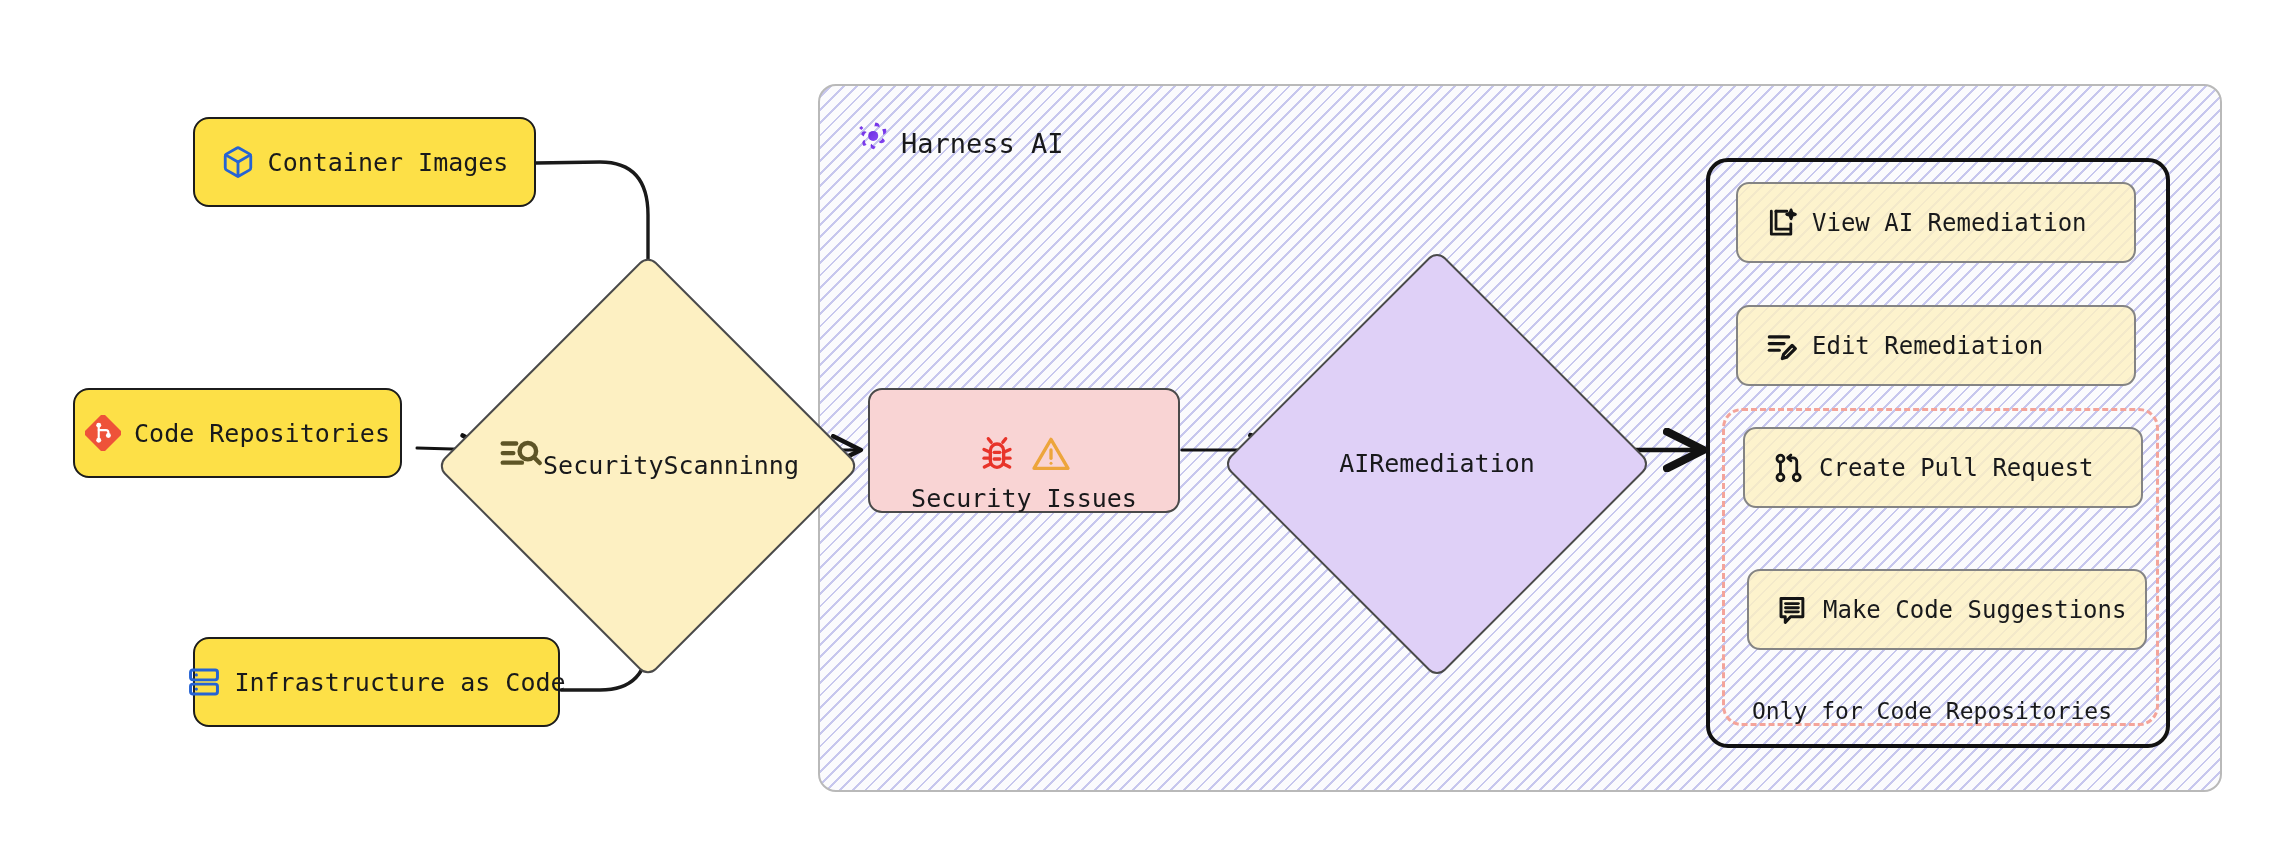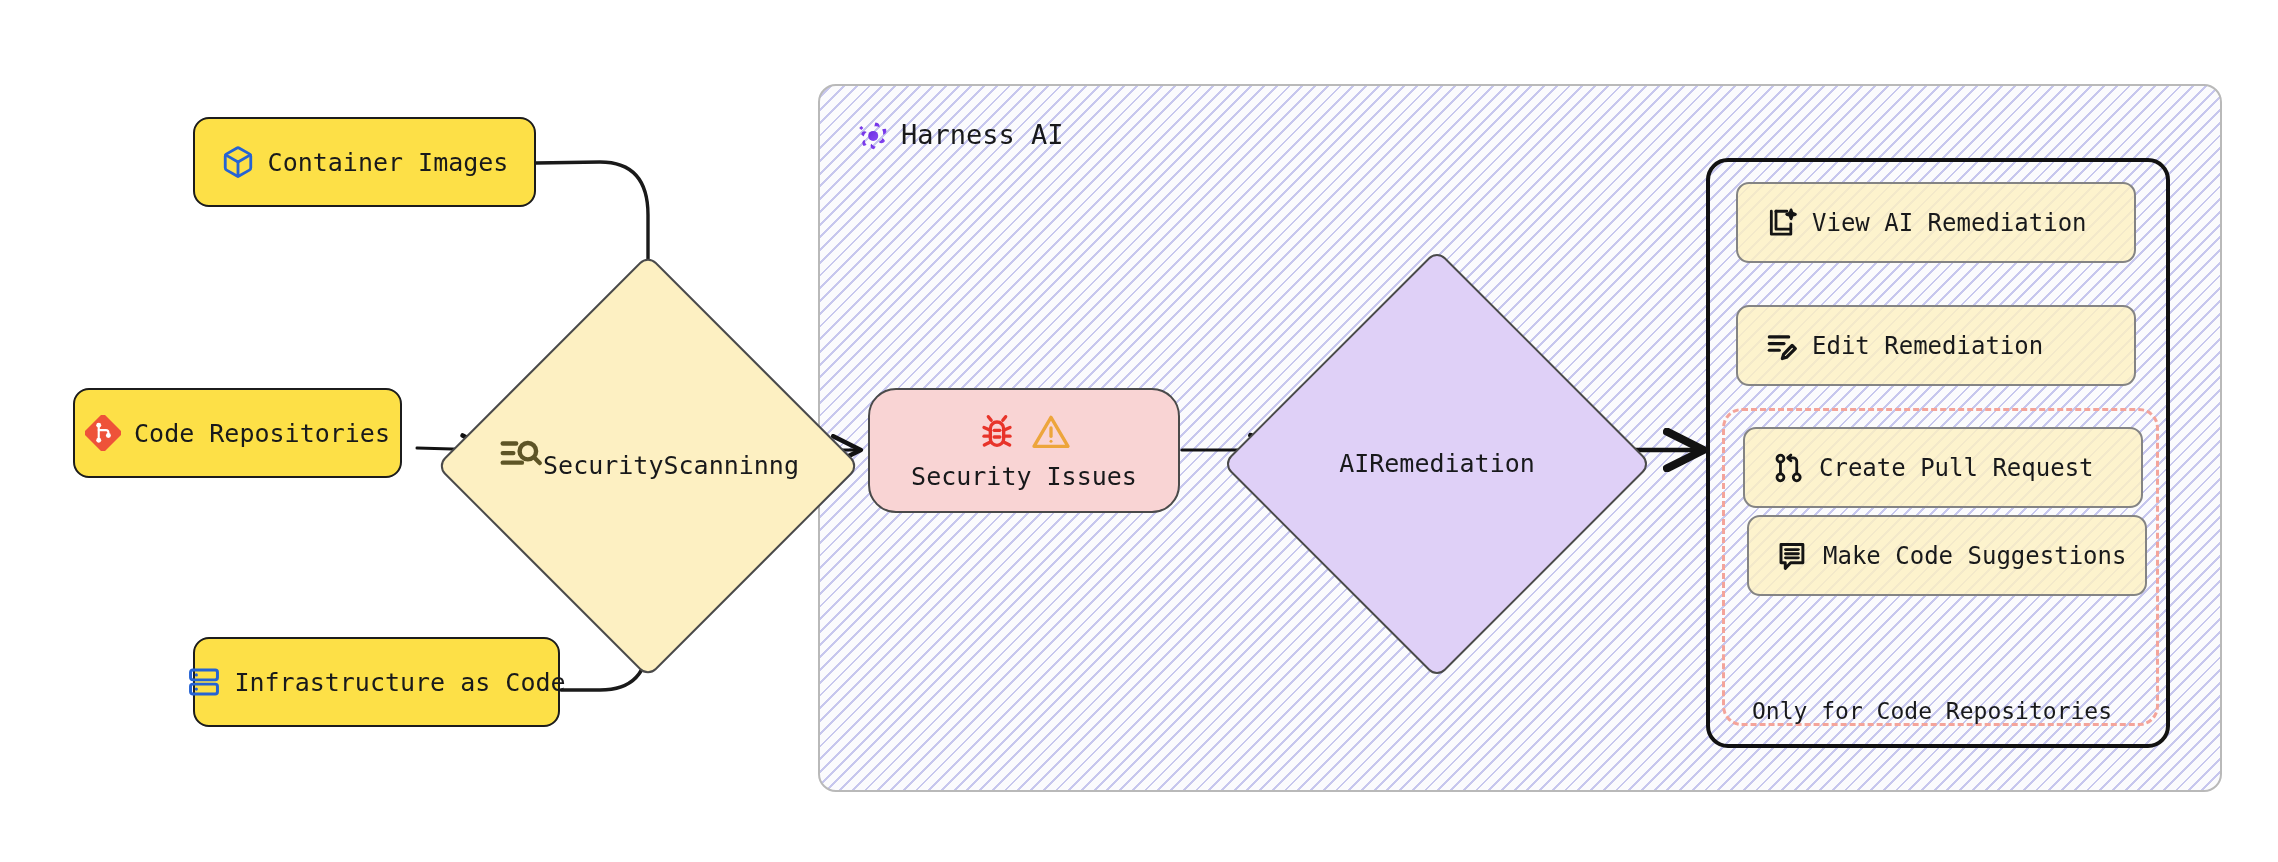--- a/index.html
+++ b/index.html
@@ -79,23 +79,23 @@
 
   #d-ai { left: 1285px; top: 312px; width: 304px; height: 304px; }
   #d-ai .dshape { background: #dfd0f7; }
 
   
   #n-issues {
     position: absolute;
     left: 868px; top: 388px; width: 312px; height: 125px;
     background: #f9d4d4;
     border: 2.5px solid #4a4a4a;
-    border-radius: 28px;
+    border-radius: 14px;
     display: flex; flex-direction: column;
-    align-items: center; justify-content: center;
+    align-items: center; justify-content: flex-end;
     gap: 8px;
     z-index: 6;
   }
   #n-issues .icons { display: flex; gap: 14px; align-items: center; }
   #n-issues .lbl { font-size: 25px; color: #18191b; line-height: 1; }
 
   
   #subgraph-harness {
     position: absolute;
     left: 818px; top: 84px;
@@ -108,21 +108,21 @@
       rgba(200,200,238,0) 0px,
       rgba(200,200,238,0) 7px,
       rgba(190,190,235,0.85) 7px,
       rgba(190,190,235,0.85) 9px
     );
     z-index: 1;
   }
   #harness-title {
     position: absolute;
     left: 856px; top: 119px;
-    display: flex; align-items: flex-start; gap: 11px;
+    display: flex; align-items: flex-end; gap: 11px;
     font-size: 27px; color: #18191b;
     z-index: 4;
   }
 
   
   #actions-box {
     position: absolute;
     left: 1706px; top: 158px;
     width: 464px; height: 590px;
     border: 4px solid #111111;
@@ -142,21 +142,21 @@
     padding-left: 28px;
     font-size: 24px;
     color: #18191b;
     white-space: nowrap;
     z-index: 4;
   }
   .action .ico { margin-right: 14px; display:inline-flex; flex:none; }
   #a-view { top: 182px; }
   #a-edit { top: 305px; }
   #a-pr   { top: 427px; left: 1743px; }
-  #a-sugg { top: 515px; left: 1747px; }
+  #a-sugg { top: 569px; left: 1747px; }
 
   
   #repo-only-group {
     position: absolute;
     left: 1722px; top: 408px;
     width: 437px; height: 318px;
     border: 3px dashed #f4a49a;
     border-radius: 20px;
     z-index: 3;
   }

